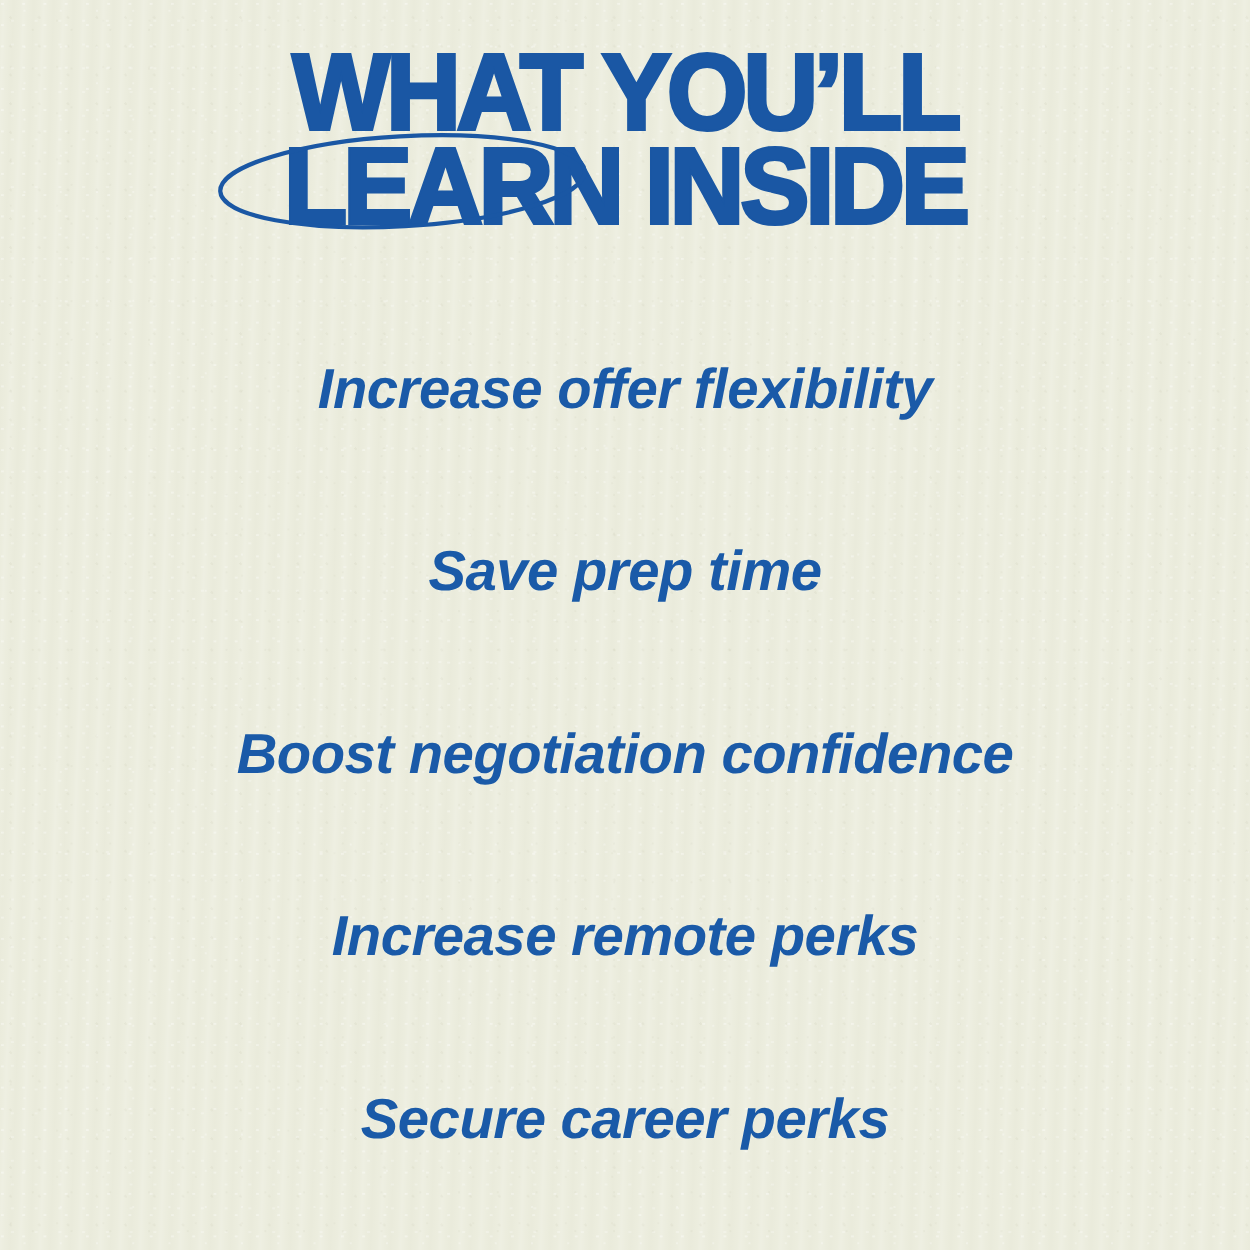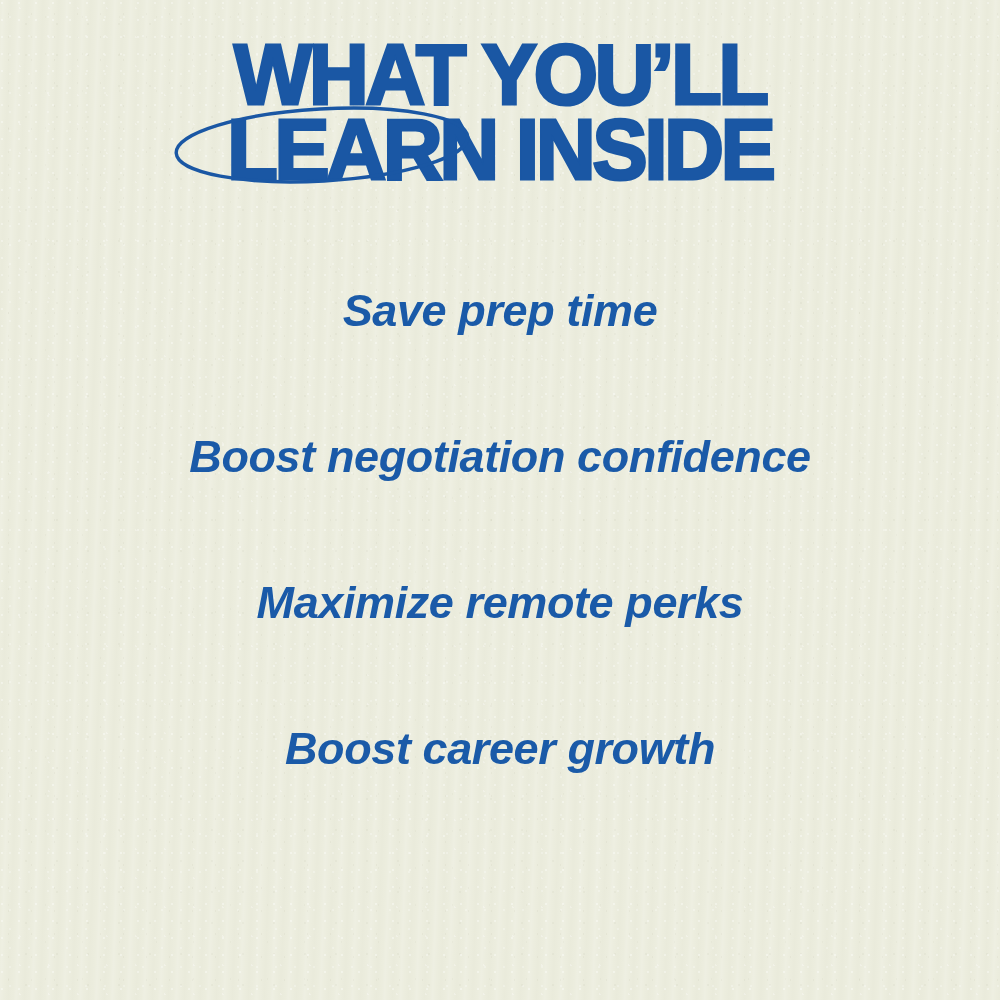--- a/index.html
+++ b/index.html
@@ -151,32 +151,35 @@
   </div>
 
   <div class="learn-ellipse">
     <svg viewBox="0 0 300 82" xmlns="http://www.w3.org/2000/svg" aria-hidden="true">
       <ellipse cx="150" cy="41" rx="146" ry="36" fill="none" stroke="#1a57a4" stroke-width="3.4" transform="rotate(-3.2 150 41)"></ellipse>
     </svg>
   </div>
 
   <div class="benefits">
 
+    <div class="benefit-item">
+      <span class="benefit-text">Increase offer flexibility</span>
+    </div>
 
     <div class="benefit-item">
       <span class="benefit-text">Save prep time</span>
     </div>
 
     <div class="benefit-item">
       <span class="benefit-text">Boost negotiation confidence</span>
     </div>
 
     <div class="benefit-item">
-      <span class="benefit-text">Maximize remote perks</span>
+      <span class="benefit-text">Increase remote perks</span>
     </div>
 
     <div class="benefit-item">
-      <span class="benefit-text">Boost career growth</span>
+      <span class="benefit-text">Secure career perks</span>
     </div>
 
   </div>
 
 </div>
 
 </body></html>

